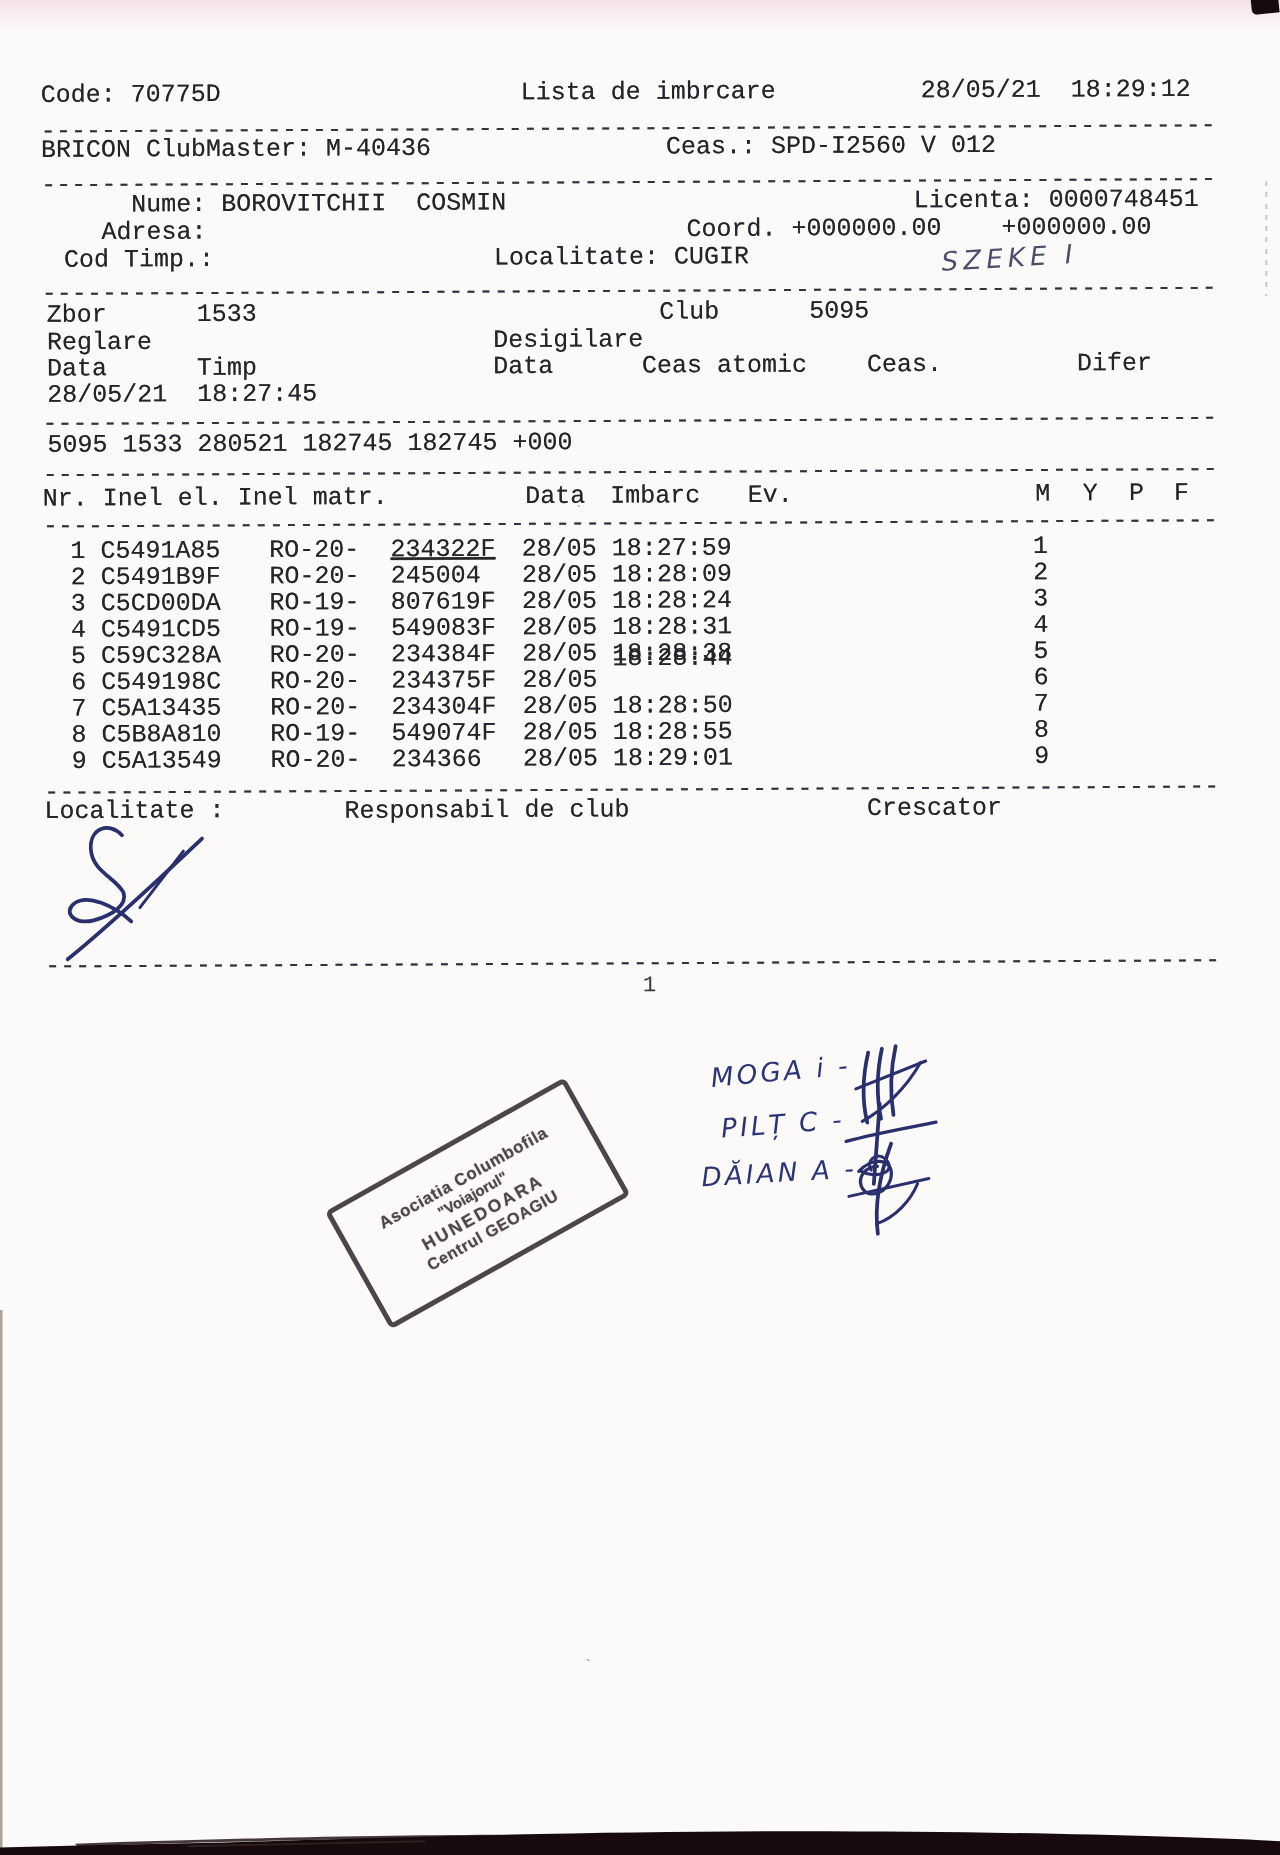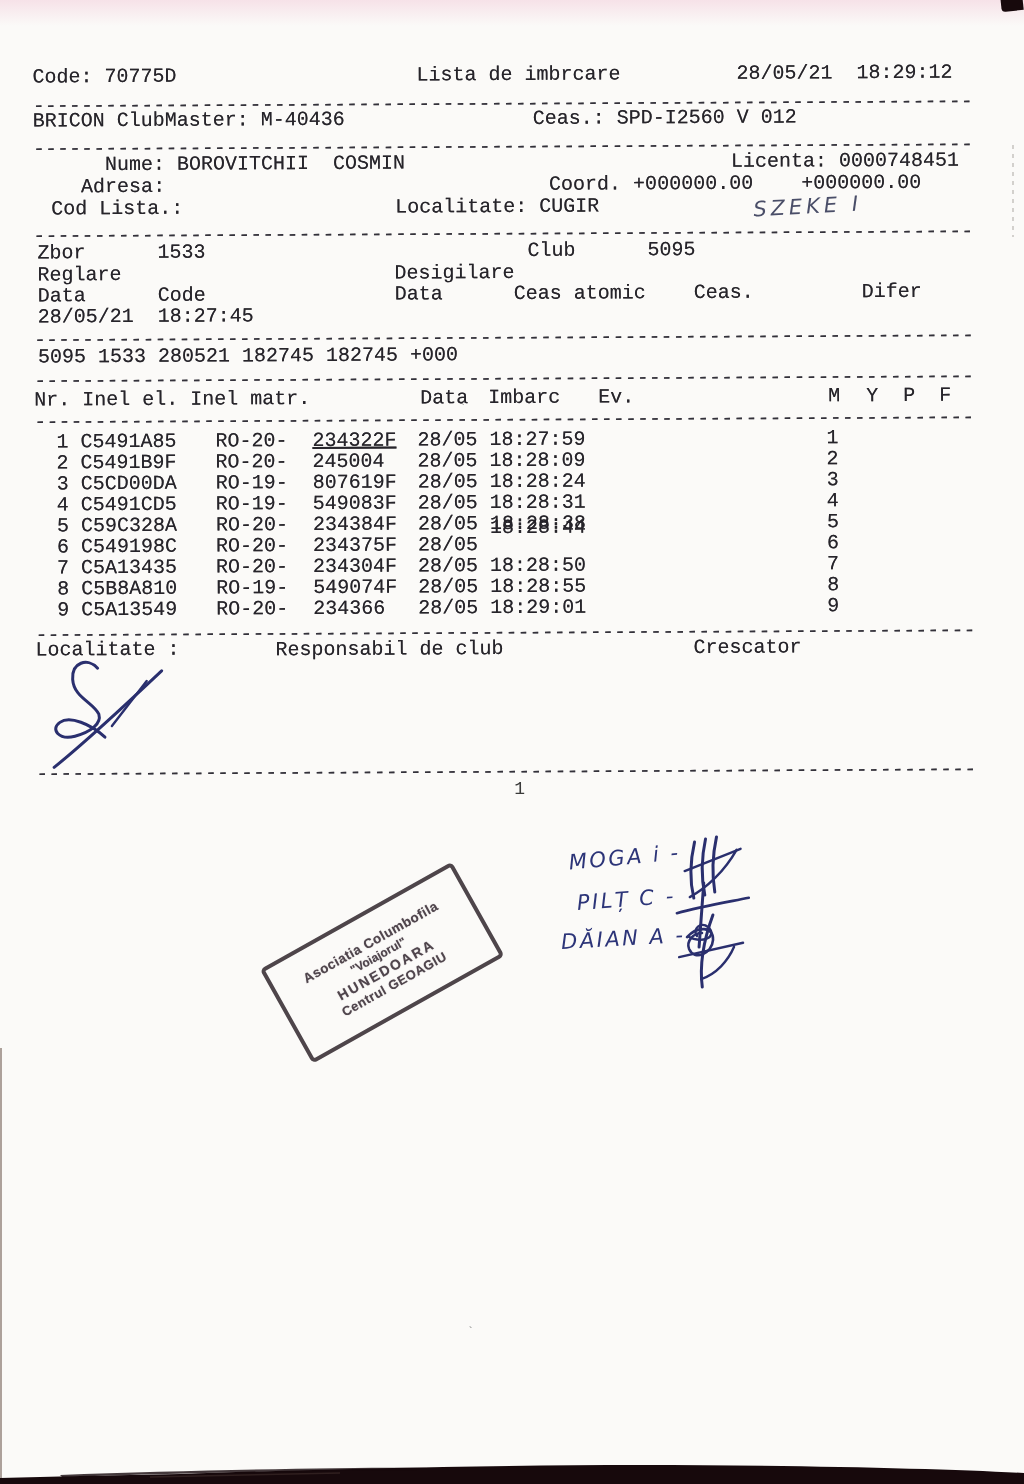--- a/index.html
+++ b/index.html
@@ -75,33 +75,33 @@
   <span class="sep" style="top:92px;">------------------------------------------------------------------------------</span>
 
   <span class="line" style="left:36px;top:108px;">BRICON ClubMaster: M-40436</span>
   <span class="line" style="left:536px;top:108px;">Ceas.: SPD-I2560 V 012</span>
   <span class="sep" style="top:135px;">------------------------------------------------------------------------------</span>
 
   <span class="line" style="left:108px;top:152px;">Nume: BOROVITCHII  COSMIN</span>
   <span class="line" style="left:734px;top:152px;">Licenta: 0000748451</span>
   <span class="line" style="left:84px;top:174px;">Adresa:</span>
   <span class="line" style="left:552px;top:174px;">Coord. +000000.00    +000000.00</span>
-  <span class="line" style="left:54px;top:196px;">Cod Lista.:</span>
+  <span class="line" style="left:54px;top:196px;">Cod Timp.:</span>
   <span class="line" style="left:398px;top:196px;">Localitate: CUGIR</span>
   <span class="hand hand-loc">SZEKE I</span>
   <span class="sep" style="top:222px;">------------------------------------------------------------------------------</span>
 
   <span class="line" style="left:40px;top:240px;">Zbor</span>
   <span class="line" style="left:160px;top:240px;">1533</span>
   <span class="line" style="left:530px;top:240px;">Club</span>
   <span class="line" style="left:650px;top:240px;">5095</span>
   <span class="line" style="left:40px;top:262px;">Reglare</span>
   <span class="line" style="left:397px;top:262px;">Desigilare</span>
   <span class="line" style="left:40px;top:283px;">Data</span>
-  <span class="line" style="left:160px;top:283px;">Code</span>
+  <span class="line" style="left:160px;top:283px;">Timp</span>
   <span class="line" style="left:397px;top:283px;">Data</span>
   <span class="line" style="left:516px;top:283px;">Ceas atomic</span>
   <span class="line" style="left:696px;top:283px;">Ceas.</span>
   <span class="line" style="left:864px;top:283px;">Difer</span>
   <span class="line" style="left:40px;top:304px;">28/05/21</span>
   <span class="line" style="left:160px;top:304px;">18:27:45</span>
   <span class="sep" style="top:326px;">------------------------------------------------------------------------------</span>
 
   <span class="line" style="left:40px;top:344px;">5095 1533 280521 182745 182745 +000</span>
   <span class="sep" style="top:367px;">------------------------------------------------------------------------------</span>

